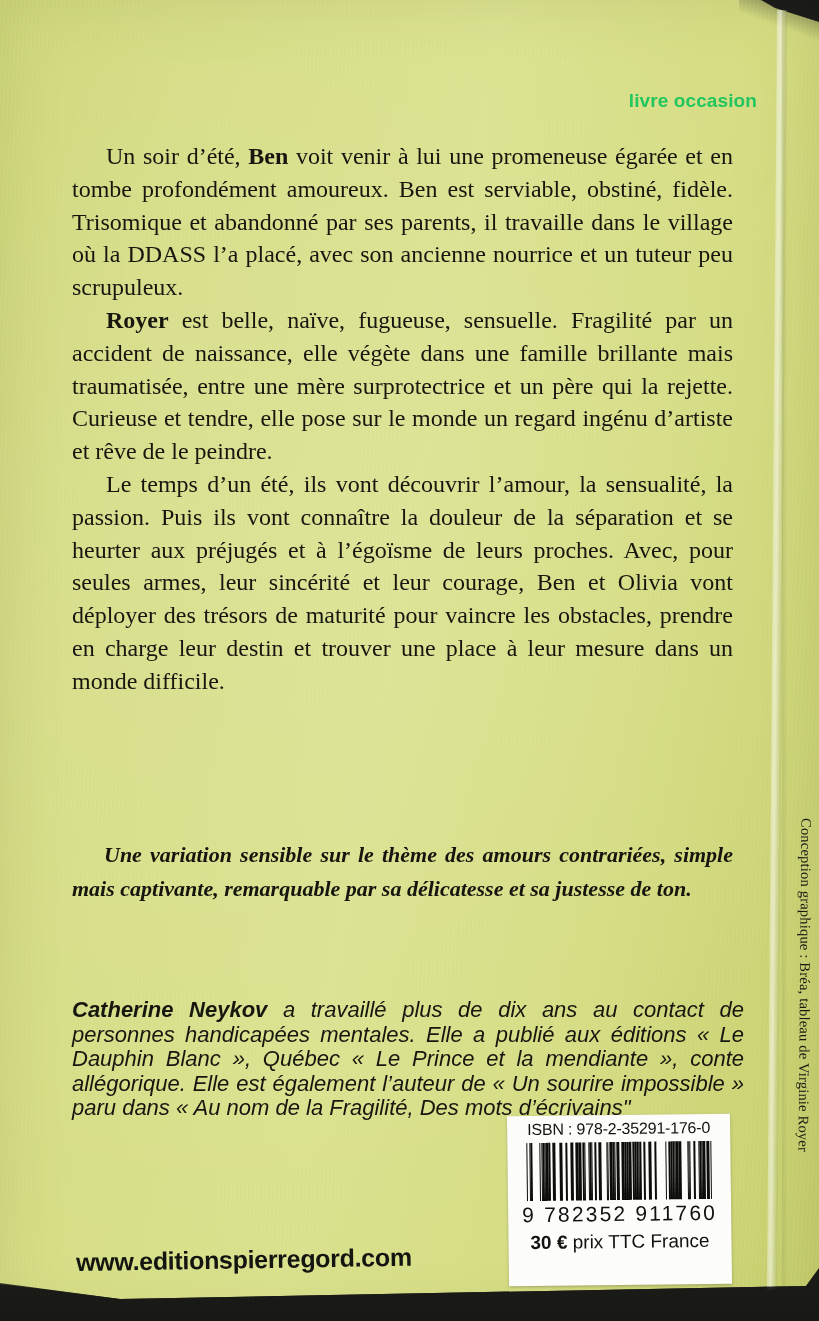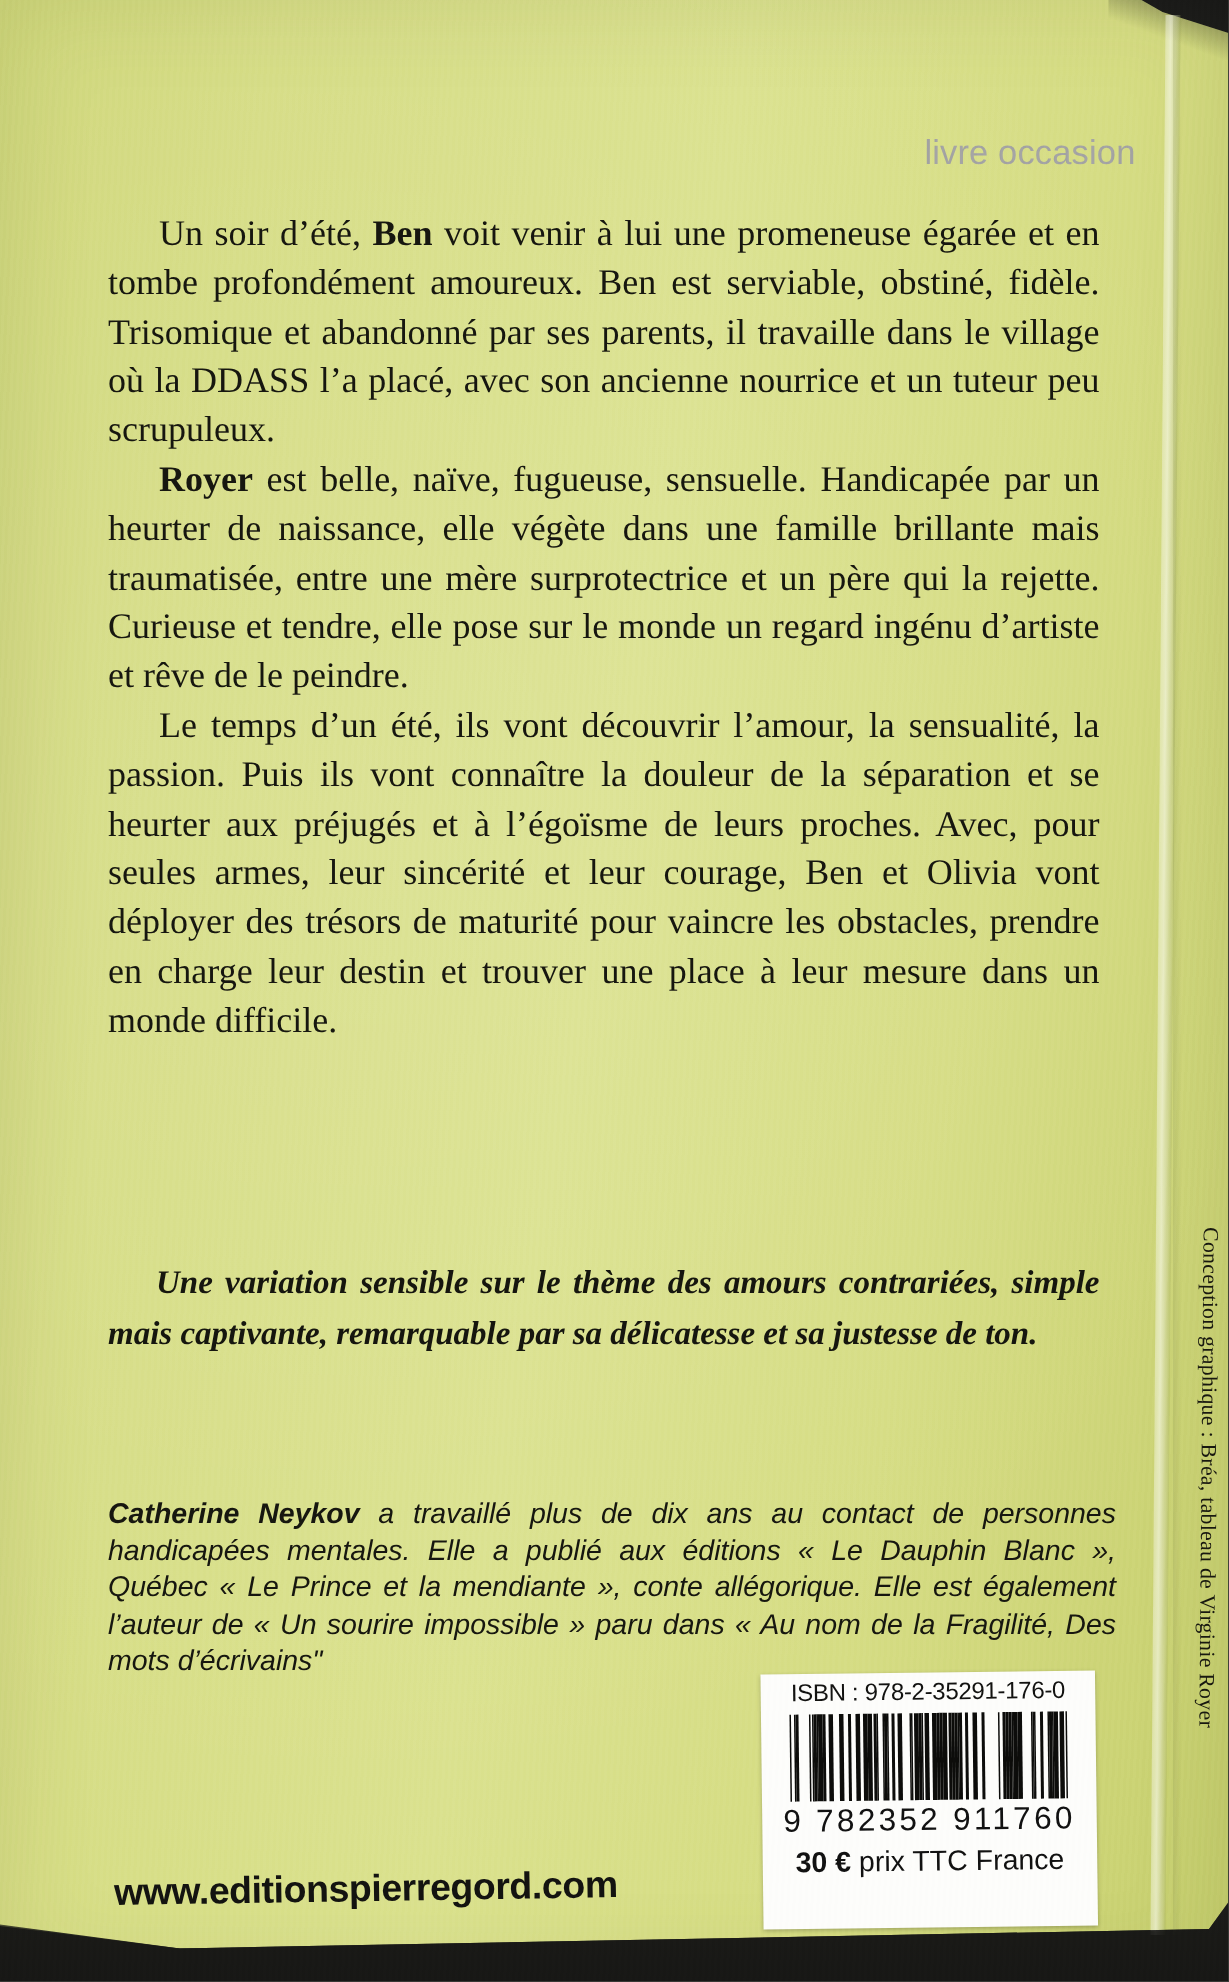--- a/index.html
+++ b/index.html
@@ -62,26 +62,27 @@
     width: 6px; height: 1280px;
     background: linear-gradient(90deg, rgba(120,130,70,0.18), rgba(120,130,70,0.0));
     pointer-events: none;
   }
 
   
   #livre-occasion {
     position: absolute;
     right: 62px;
     top: 88px;
-    color: #a3a3a3;
-    font-family: "Liberation Sans", sans-serif;
-    font-size: 23px;
+    color: #22c55e;
+    font-family: "Liberation Sans", sans-serif;
+    font-size: 19px;
     line-height: 26px;
     letter-spacing: 0.1px;
     white-space: nowrap;
+    font-weight: bold;
   }
 
   
   #blurb {
     position: absolute;
     left: 72px;
     top: 140px;
     width: 661px;
     color: #16160f;
     font-family: "Liberation Serif", serif;
@@ -118,21 +119,21 @@
 
   
   #bio {
     position: absolute;
     left: 72px;
     top: 998px;
     width: 672px;
     color: #16160f;
     font-family: "Liberation Sans", sans-serif;
     font-style: italic;
-    font-size: 19px;
+    font-size: 22px;
     line-height: 24.5px;
     text-align: justify;
     text-justify: inter-word;
   }
   #bio b { font-weight: 700; }
 
   
   #website {
     position: absolute;
     left: 76px;
@@ -233,21 +234,21 @@
 
   <div id="cover"></div>
   <div id="corner-shadow"></div>
   <div id="spine-fold"></div>
   <div id="spine-shadow"></div>
 
   <div id="livre-occasion">livre occasion</div>
 
   <div id="blurb">
     <p><span>Un soir d’été, </span><b>Ben</b><span> voit venir à lui une promeneuse égarée et en tombe profondément amoureux. Ben est serviable, obstiné, fidèle. Trisomique et abandonné par ses parents, il travaille dans le village où la DDASS l’a placé, avec son ancienne nourrice et un tuteur peu scrupuleux.</span></p>
-    <p><span></span><b>Royer</b><span> est belle, naïve, fugueuse, sensuelle. Handicapée par un heurter de naissance, elle végète dans une famille brillante mais traumatisée, entre une mère surprotectrice et un père qui la rejette. Curieuse et tendre, elle pose sur le monde un regard ingénu d’artiste et rêve de le peindre.</span></p>
+    <p><span></span><b>Royer</b><span> est belle, naïve, fugueuse, sensuelle. Fragilité par un accident de naissance, elle végète dans une famille brillante mais traumatisée, entre une mère surprotectrice et un père qui la rejette. Curieuse et tendre, elle pose sur le monde un regard ingénu d’artiste et rêve de le peindre.</span></p>
     <p><span></span><b></b><span>Le temps d’un été, ils vont découvrir l’amour, la sensualité, la passion. Puis ils vont connaître la douleur de la séparation et se heurter aux préjugés et à l’égoïsme de leurs proches. Avec, pour seules armes, leur sincérité et leur courage, Ben et Olivia vont déployer des trésors de maturité pour vaincre les obstacles, prendre en charge leur destin et trouver une place à leur mesure dans un monde difficile.</span></p>
   </div>
 
   <div id="pullquote">Une variation sensible sur le thème des amours contrariées, simple mais captivante, remarquable par sa délicatesse et sa justesse de ton.</div>
 
   <div id="bio">
     <b>Catherine Neykov</b><span> a travaillé plus de dix ans au contact de personnes handicapées mentales. Elle a publié aux éditions « Le Dauphin Blanc », Québec « Le Prince et la mendiante », conte allégorique. Elle est également l’auteur de « Un sourire impossible » paru dans « Au nom de la Fragilité, Des mots d’écrivains"</span>
   </div>
 
   <div id="website">www.editionspierregord.com</div>

